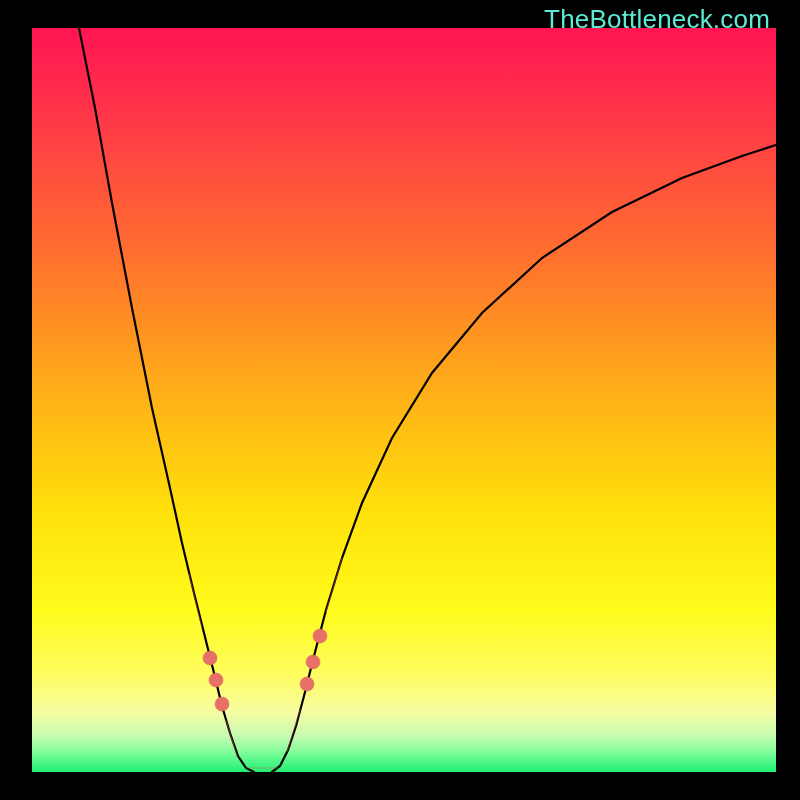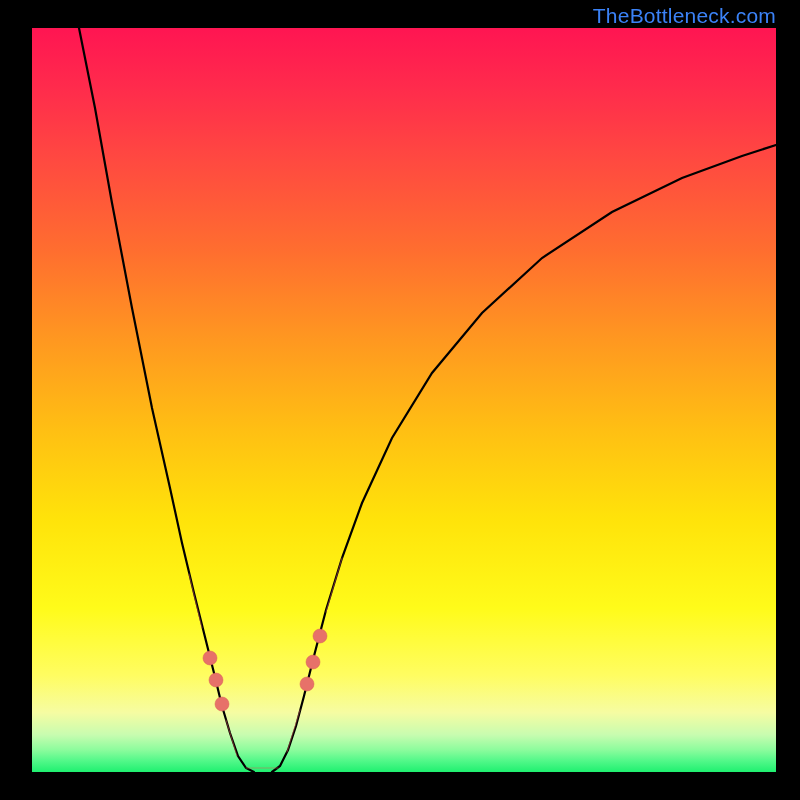--- a/index.html
+++ b/index.html
@@ -31,23 +31,23 @@
       #c8fcb0 95%,
       #8dfc9d 97%,
       #52f889 98.5%,
       #1ff070 100%
     );
     box-sizing: border-box;
   }
   .watermark {
     position: absolute;
     top: 4px;
-    right: 24px;
-    color: #3b82f6;
-    font-size: 21px;
+    right: 30px;
+    color: #5eead4;
+    font-size: 26px;
     font-weight: 500;
     letter-spacing: 0.2px;
     user-select: none;
   }
   svg.plot {
     position: absolute;
     left: 0;
     top: 0;
     width: 744px;
     height: 744px;

